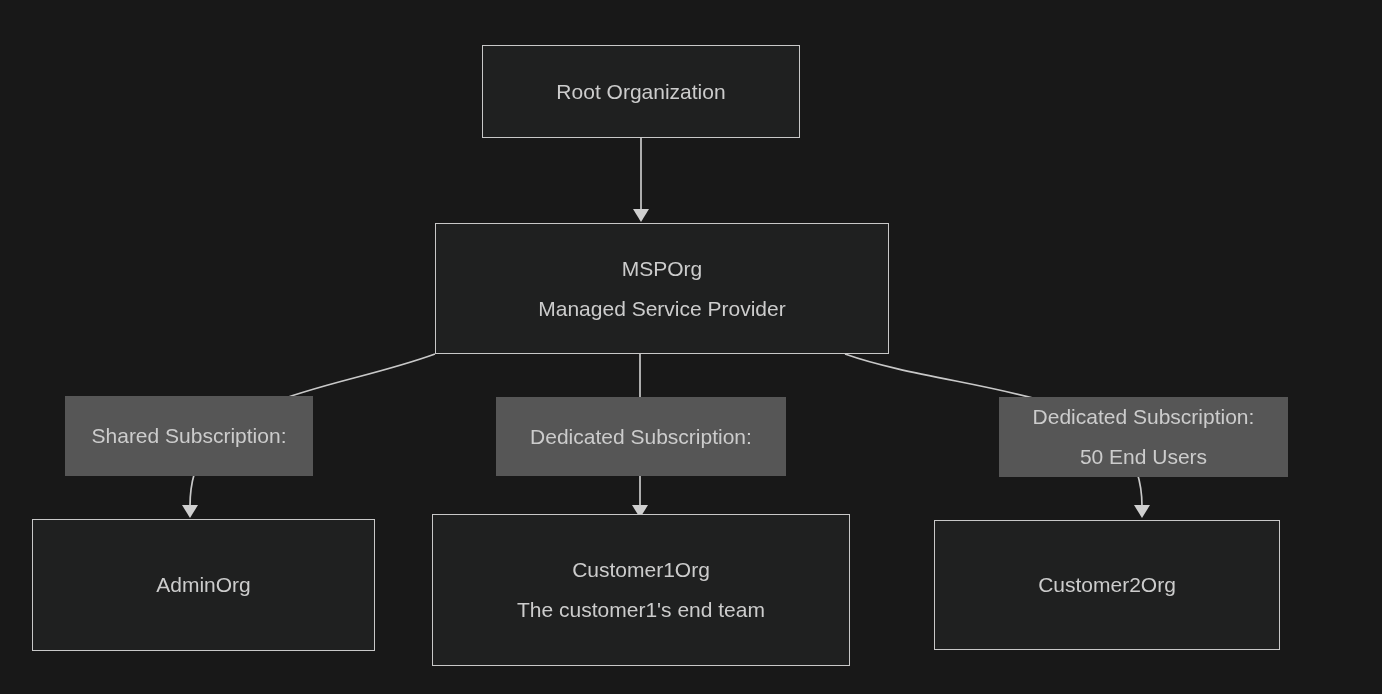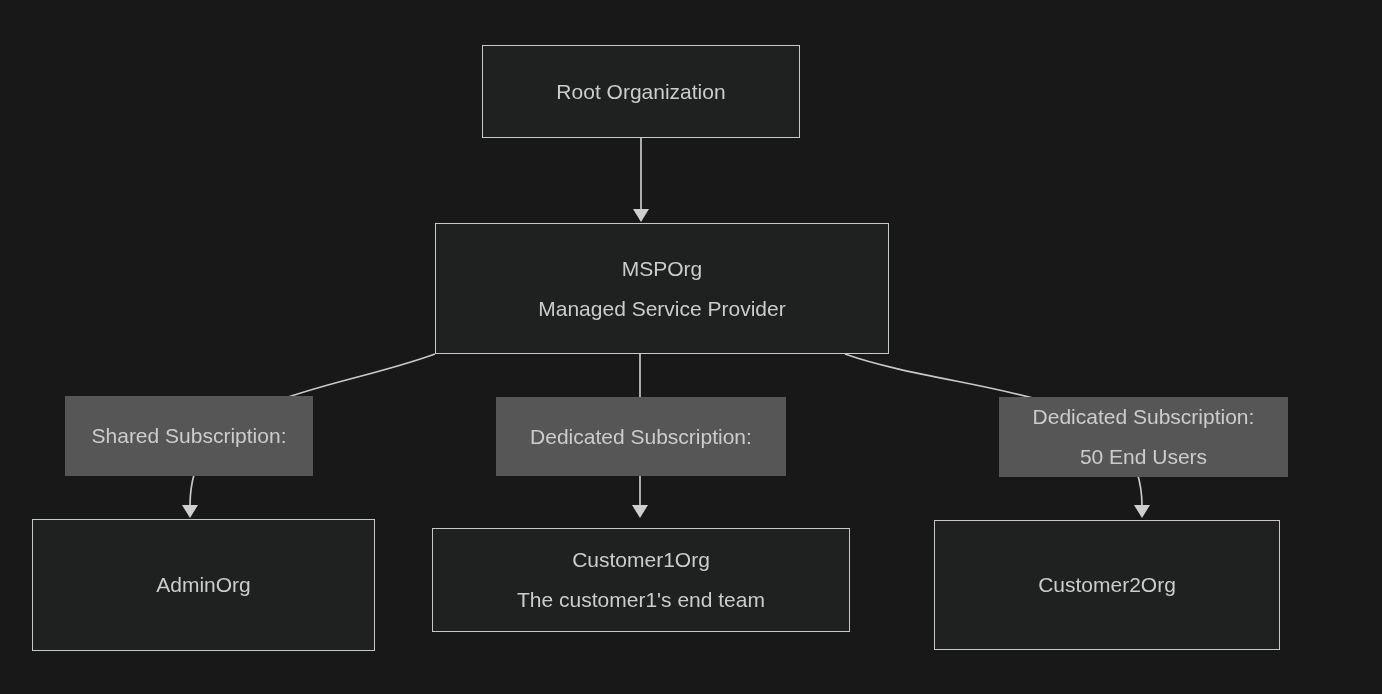--- a/index.html
+++ b/index.html
@@ -44,21 +44,21 @@
     align-items: center;
     justify-content: center;
     text-align: right;
     font-size: 21px;
     line-height: 40px;
     padding: 3px 6px;
   }
   .node-root      { left: 482px; top: 45px;  width: 318px; height: 93px;  }
   .node-msp       { left: 435px; top: 223px; width: 454px; height: 131px; }
   .node-admin     { left: 32px;  top: 519px; width: 343px; height: 132px; }
-  .node-customer1 { left: 432px; top: 528px; width: 418px; height: 104px; }
+  .node-customer1 { left: 432px; top: 514px; width: 418px; height: 152px; }
   .node-customer2 { left: 934px; top: 520px; width: 346px; height: 130px; }
   .label-shared      { left: 65px;  top: 396px; width: 248px; height: 80px; }
   .label-dedicated30 { left: 496px; top: 397px; width: 290px; height: 79px; }
   .label-dedicated50 { left: 999px; top: 397px; width: 289px; height: 80px; }
 </style>
 </head>
 <body>
 
 <div class="canvas">
 

